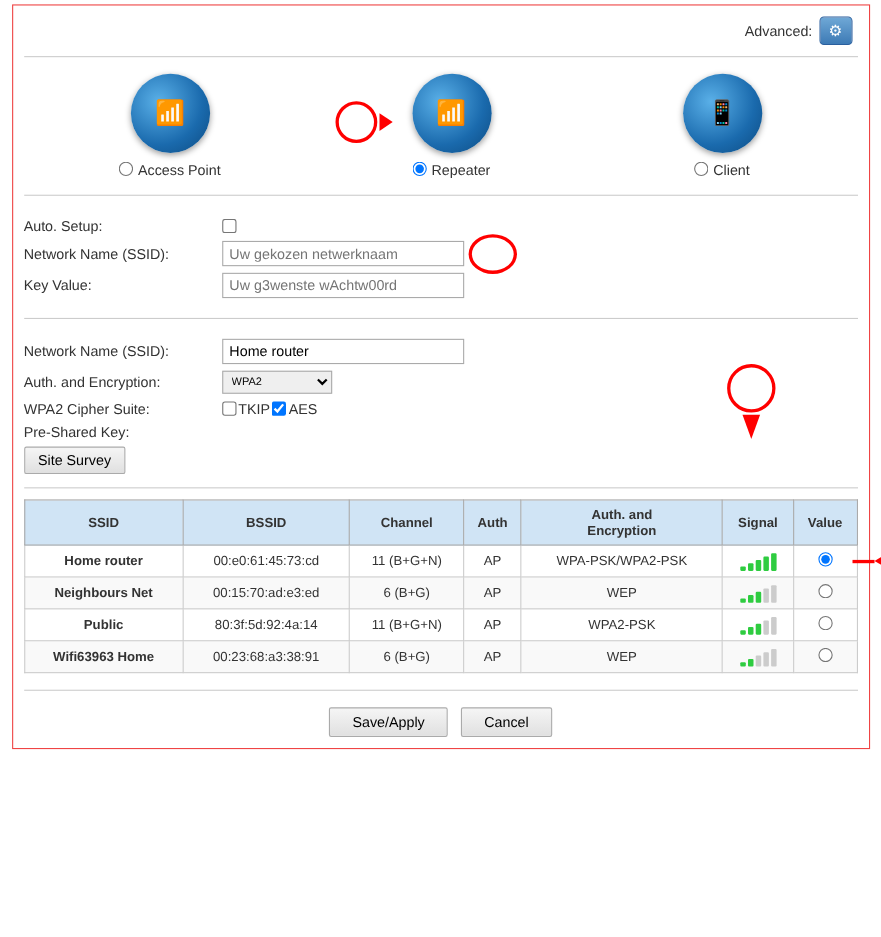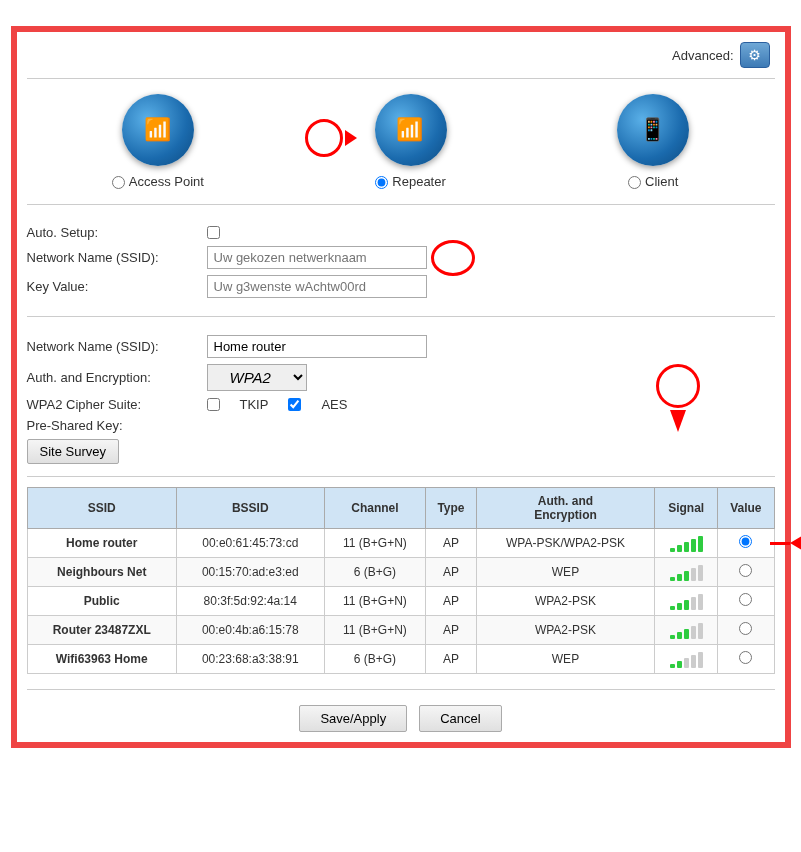--- a/index.html
+++ b/index.html
@@ -6,22 +6,22 @@
     body {
       font-family: Arial, sans-serif;
       font-size: 13px;
       background: #fff;
       color: #333;
       width: 801px;
       min-height: 852px;
     }
     .outer-container {
       width: 780px;
-      margin: 26px auto;
-      border: 6px solid #ef4444;
+      margin: 4px auto;
+      border: 1px solid #ef4444;
       padding: 10px;
     }
     
     .advanced-row {
       display: flex;
       justify-content: flex-end;
       align-items: center;
       margin-bottom: 10px;
       padding-right: 5px;
     }
@@ -75,21 +75,21 @@
     }
     .mode-icon.repeater {
       background: radial-gradient(circle at 35% 35%, #5ab0e8, #1a6aad 60%, #0d4a80);
     }
     .wifi-symbol {
       color: #fff;
       font-size: 22px;
     }
     .mode-label-row {
       display: flex;
-      align-items: flex-end;
+      align-items: flex-start;
       gap: 4px;
     }
     .mode-label-row input[type="radio"] {
       margin: 0;
     }
     .mode-label {
       font-size: 13px;
     }
     
     .form-section {
@@ -108,28 +108,27 @@
       flex-shrink: 0;
     }
     .form-input {
       border: 1px solid #aaa;
       padding: 3px 6px;
       font-size: 13px;
       width: 220px;
     }
     .form-select {
       border: 1px solid #aaa;
-      padding: 3px 18px;
-      font-size: 15px;
+      padding: 3px 4px;
+      font-size: 10px;
       width: 100px;
-      font-style: italic;
     }
     .checkbox-row {
       display: flex;
-      gap: 20px;
+      gap: 2px;
     }
     .site-survey-row {
       display: flex;
       justify-content: flex-start;
       margin-top: 6px;
       padding-right: 10px;
       position: relative;
     }
     .site-survey-btn {
       background: linear-gradient(to bottom, #f5f5f5, #e0e0e0);
@@ -304,21 +303,21 @@
       <button class="site-survey-btn">Site Survey</button>
     </div>
   </div>
 
   <table class="survey-table">
     <thead>
       <tr>
         <th>SSID</th>
         <th>BSSID</th>
         <th>Channel</th>
-        <th>Type</th>
+        <th>Auth</th>
         <th>Auth. and<br>Encryption</th>
         <th>Signal</th>
         <th>Value</th>
       </tr>
     </thead>
     <tbody id="survey-tbody">
     <tr>
       <td>Home router</td>
       <td>00:e0:61:45:73:cd</td>
       <td>11 (B+G+N)</td>
@@ -373,39 +372,20 @@
               <div class="bar active" style="height:10px;"></div>
               <div class="bar" style="height:13px;"></div>
               <div class="bar" style="height:16px;"></div>
             </div>
           </td>
       <td>
         <input type="radio" name="survey-select" style="">
       </td>
     </tr>
         <tr>
-      <td>Router 23487ZXL</td>
-      <td>00:e0:4b:a6:15:78</td>
-      <td>11 (B+G+N)</td>
-      <td>AP</td>
-      <td>WPA2-PSK</td>
-      <td>
-            <div class="signal-bars">
-              <div class="bar active" style="height:4px;"></div>
-              <div class="bar active" style="height:7px;"></div>
-              <div class="bar active" style="height:10px;"></div>
-              <div class="bar" style="height:13px;"></div>
-              <div class="bar" style="height:16px;"></div>
-            </div>
-          </td>
-      <td>
-        <input type="radio" name="survey-select" style="">
-      </td>
-    </tr>
-        <tr>
       <td>Wifi63963 Home</td>
       <td>00:23:68:a3:38:91</td>
       <td>6 (B+G)</td>
       <td>AP</td>
       <td>WEP</td>
       <td>
             <div class="signal-bars">
               <div class="bar active" style="height:4px;"></div>
               <div class="bar active" style="height:7px;"></div>
               <div class="bar" style="height:10px;"></div>

